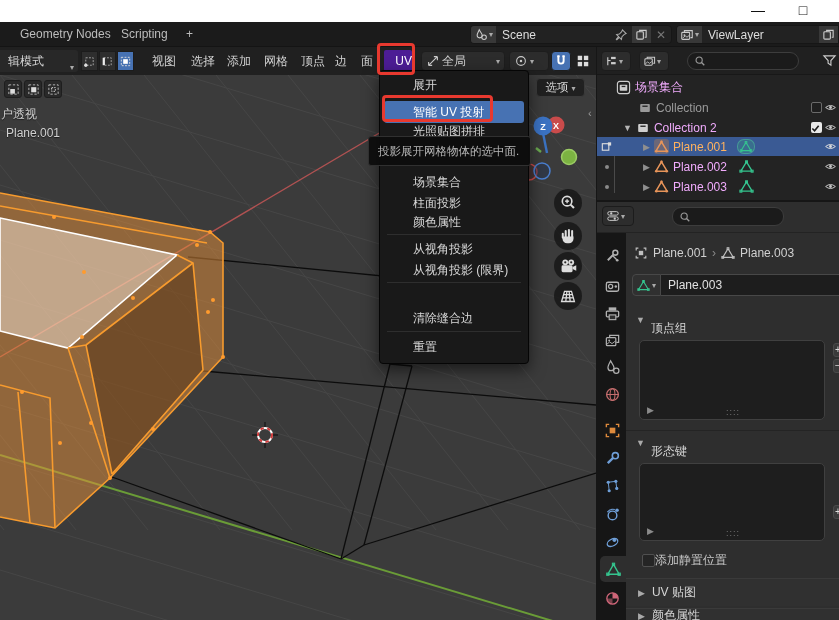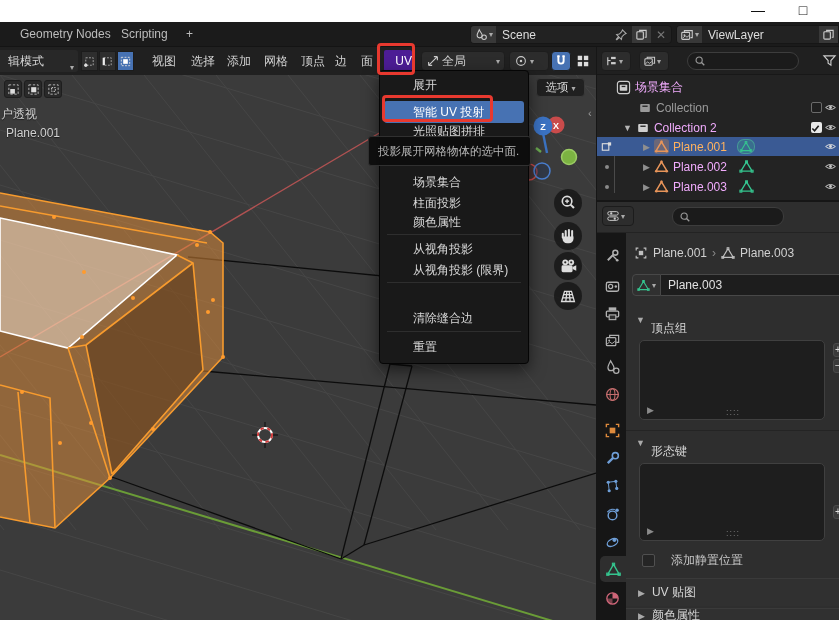--- a/index.html
+++ b/index.html
@@ -678,21 +678,21 @@
     <div class="pc" style="top:231px; height:20px; display:flex; align-items:center; gap:6px; padding-left:10px;">
       <span class="chev" style="font-size:9px;">▼</span>
       <span class="panel-h">形态键</span>
     </div>
     <div class="listbox" style="left:42px; top:261px; width:186px; height:78px;">
       <span style="position:absolute; left:7px; bottom:4px; color:#8a8a8a; font-size:9px;">▶</span>
       <span class="gripdots" style="left:86px; bottom:2px;">::::</span>
     </div>
     <div class="sidebtn" style="top:303px;">+</div>
 
-    <div class="pc" style="top:348px; height:20px; display:flex; align-items:center; gap:16px; padding-left:16px;">
+    <div class="pc" style="top:348px; height:20px; display:flex; align-items:center; gap:0; padding-left:16px;">
       <div class="chkbox"></div>
       <span style="color:#c9c9c9;">添加静置位置</span>
     </div>
 
     <div class="cpanel" style="top:376px; height:28px; display:flex; align-items:center; gap:7px; padding-left:12px;">
       <span class="chev" style="font-size:9px;">▶</span>
       <span>UV 贴图</span>
     </div>
     <div class="cpanel" style="top:406px; height:14px; display:flex; align-items:center; gap:7px; padding-left:12px; overflow:hidden;">
       <span class="chev" style="font-size:9px;">▶</span>

